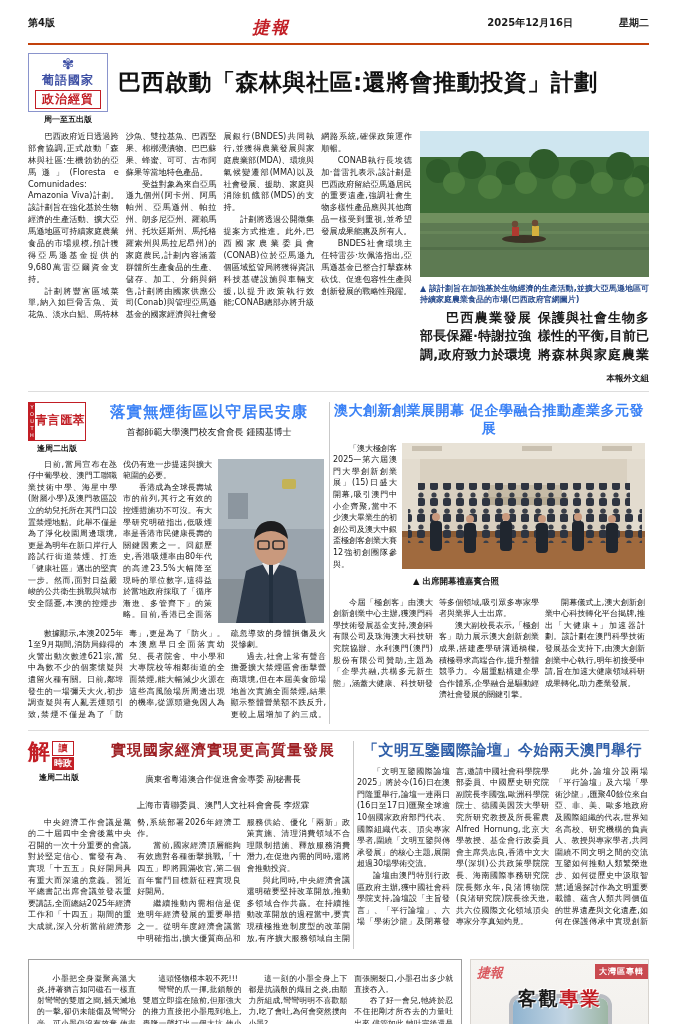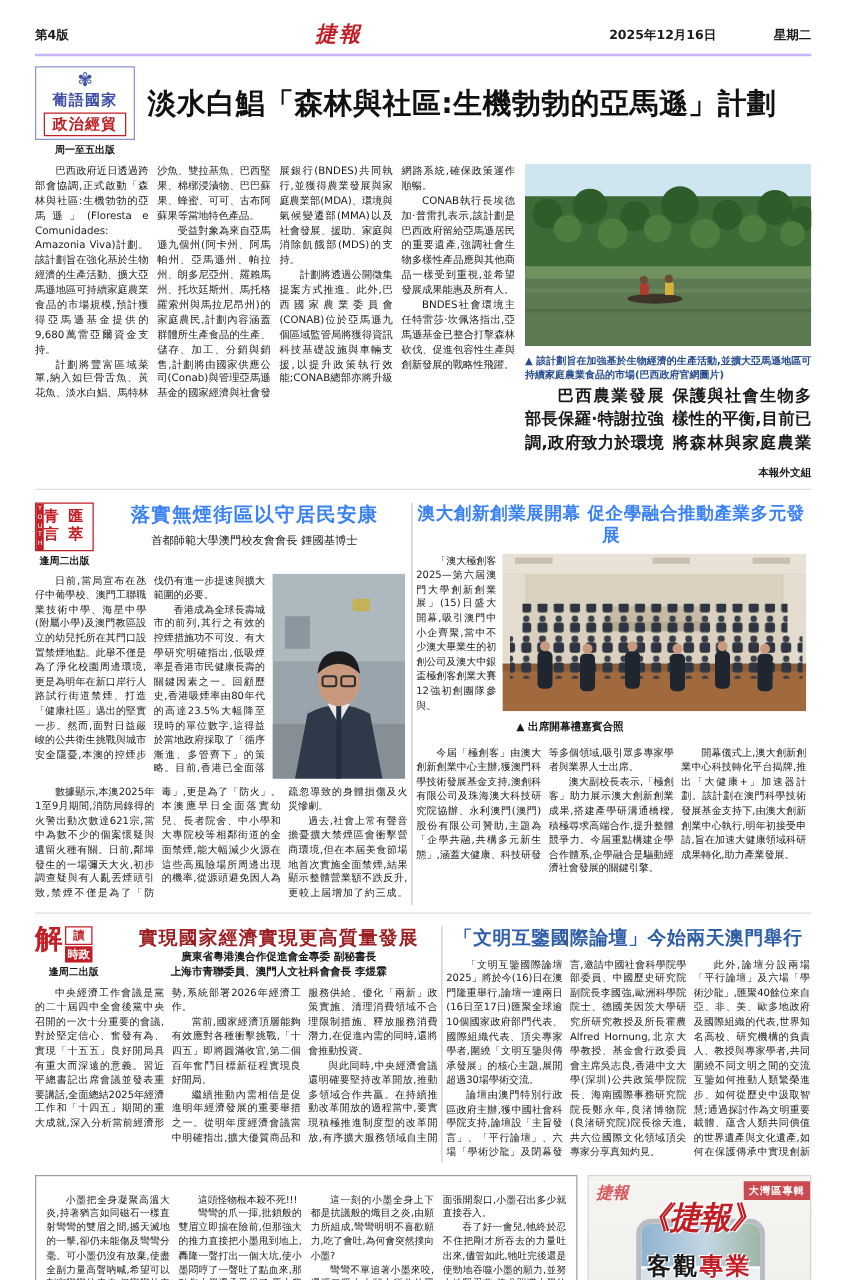--- a/index.html
+++ b/index.html
@@ -4,43 +4,43 @@
 <style>
   * { box-sizing: border-box; margin: 0; padding: 0; }
   html,body { background:#fff; }
   body {
     width: 677px; height: 1024px; margin: 0 auto; position: relative;
     font-family: "DejaVu Sans", sans-serif; color:#1a1a1a; overflow: hidden;
   }
   .page { padding: 16px 28px 0 28px; }
 
   
-  .phead { display:flex; align-items:center; justify-content:space-between;
-           border-bottom:2px solid #c4b5fd; padding-bottom:4px; }
+  .phead { display:flex; align-items:flex-start; justify-content:space-between;
+           border-bottom:2px solid #c2410c; padding-bottom:4px; }
   .phead .edition { font-size:10px; font-weight:bold; }
   .phead .masthead { font-size:17px; font-weight:bold; color:#c21e25;
            font-family:"DejaVu Serif", serif; font-style:italic; letter-spacing:2px; }
   .phead .dateblock { font-size:10px; font-weight:bold; display:flex; gap:46px; }
 
   
   .cols p, .colblock p { text-indent:2em; text-align:justify; line-height:1.45; }
   .vdiv { width:1px; background:#c9c9c9; margin:0 3px; }
   .hline { height:1px; background:#ddd; margin:6px 0; }
   .teal { color:#3b82f6; }
   .sig { font-weight:bold; text-align:right; font-size:8.5px; }
 
   
   .badge-pt { width:80px; border:1.5px solid #8a94cc; text-align:center; padding:3px 2px 2px; }
   .badge-pt .flower { color:#3f51a5; font-size:15px; line-height:1; }
   .badge-pt .l1 { color:#3f51a5; font-weight:bold; font-size:12px; letter-spacing:1px; }
   .badge-pt .l2 { color:#c21e25; font-weight:bold; font-size:12px; border:1px solid #c21e25;
                   margin:1px 4px 0; letter-spacing:1px; }
   .badge-sched { font-size:8px; font-weight:bold; text-align:center; margin-top:2px; }
 
-  .badge-youth { border:1.5px solid #c21e25; display:flex; width:47px; }
+  .badge-youth { border:1.5px solid #c21e25; display:flex; width:58px; }
   .badge-youth .strip { background:#c21e25; color:#fff; font-size:5px; writing-mode:vertical-rl;
                   text-orientation:upright; padding:1px 0; letter-spacing:1px; }
   .badge-youth .chars { flex:1; display:grid; grid-template-columns:1fr 1fr; place-items:center;
                   color:#c21e25; font-weight:bold; font-size:12px; line-height:1.15; padding:1px 0;}
 
   .badge-jd { display:flex; align-items:stretch; width:62px; }
   .badge-jd .big { color:#c21e25; font-size:22px; font-weight:bold; line-height:1; }
   .badge-jd .stack { display:flex; flex-direction:column; margin-left:2px; }
   .badge-jd .stack .t { color:#c21e25; border:1px solid #c21e25; font-size:9px; font-weight:bold;
                   padding:0 2px; text-align:center;}
@@ -78,21 +78,21 @@
   .m-right .pwrap { flex:1; }
   .m-right .caption { font-size:8.5px; font-weight:bold; margin-top:3px;margin-left:11px; }
   .m-right .bbot { columns:3; column-gap:6px; font-size:8px; height:106px; overflow:hidden; margin-top:4px; }
 
   
   .brow2 { display:flex; margin-top:10px; }
   .b-left { width:322px; }
   .b-left .hd { display:flex; gap:6px; align-items:flex-start; }
   .b-left .titles { flex:1; text-align:center; }
   .b-left h2 { font-size:15px; color:#9e2024; letter-spacing:1px; }
-  .b-left .sub { font-size:8.5px; font-weight:bold; margin-top:0; }
+  .b-left .sub { font-size:8.5px; font-weight:normal; margin-top:14px; }
   .b-left .cols3 { columns:3; column-gap:6px; font-size:8px; height:132px; overflow:hidden; margin-top:5px; }
 
   .b-right { width:291px; }
   .b-right h2 { font-size:15px; color:#2f5ea8; letter-spacing:0.5px; text-align:center; }
   .b-right .cols3 { columns:3; column-gap:6px; font-size:8px; height:164px; overflow:hidden; margin-top:6px; }
 
   
   .frow { display:flex; gap:8px; margin-top:10px; }
   .moji { width:434px; border:1px solid #9e9e9e; padding:7px 8px 5px; }
   .moji .hd { display:flex; align-items:flex-start; gap:8px; }
@@ -138,21 +138,21 @@
   <div class="a1">
     <div class="hrow">
       <div>
         <div class="badge-pt">
           <div class="flower">✾</div>
           <div class="l1">葡語國家</div>
           <div class="l2">政治經貿</div>
         </div>
         <div class="badge-sched">周一至五出版</div>
       </div>
-      <h1>淡水白鯧「森林與社區:生機勃勃的亞馬遜」計劃</h1>
+      <h1>巴西啟動「森林與社區:還將會推動投資」計劃</h1>
     </div>
     <div class="brow">
       <div class="cols4 cols">
           <p>巴西政府近日透過跨部會協調,正式啟動「森林與社區:生機勃勃的亞馬遜」(Floresta e Comunidades: Amazonia Viva)計劃。該計劃旨在強化基於生物經濟的生產活動、擴大亞馬遜地區可持續家庭農業食品的市場規模,預計獲得亞馬遜基金提供的9,680萬雷亞爾資金支持。</p>
           <p>計劃將豐富區域菜單,納入如巨骨舌魚、黃花魚、淡水白鯧、馬特林沙魚、雙拉基魚、巴西堅果、棉槨浸漬物、巴巴蘇果、蜂蜜、可可、古布阿蘇果等當地特色產品。</p>
           <p>受益對象為來自亞馬遜九個州(阿卡州、阿馬帕州、亞馬遜州、帕拉州、朗多尼亞州、羅賴馬州、托坎廷斯州、馬托格羅索州與馬拉尼昂州)的家庭農民,計劃內容涵蓋群體所生產食品的生產、儲存、加工、分銷與銷售,計劃將由國家供應公司(Conab)與管理亞馬遜基金的國家經濟與社會發展銀行(BNDES)共同執行,並獲得農業發展與家庭農業部(MDA)、環境與氣候變遷部(MMA)以及社會發展、援助、家庭與消除飢餓部(MDS)的支持。</p>
           <p>計劃將透過公開徵集提案方式推進。此外,巴西國家農業委員會(CONAB)位於亞馬遜九個區域監管局將獲得資訊科技基礎設施與車輛支援,以提升政策執行效能;CONAB總部亦將升級網路系統,確保政策運作順暢。</p>
           <p>CONAB執行長埃德加·普雷扎表示,該計劃是巴西政府留給亞馬遜居民的重要遺產,強調社會生物多樣性產品應與其他商品一樣受到重視,並希望發展成果能惠及所有人。</p>
           <p>BNDES社會環境主任特雷莎·坎佩洛指出,亞馬遜基金已整合打擊森林砍伐、促進包容性生產與創新發展的戰略性飛躍。</p>
         </div>
@@ -358,21 +358,20 @@
     </div>
 
     <div class="ad">
       <div class="ghost">捷報</div>
       <div class="region">大灣區專輯</div>
       <div class="phone">
         <div class="m1"></div>
           <div class="m2"></div>
       </div>
       <div class="inner">
-        <div class="logo">《捷報》</div>
         <div class="tag">
           <span>客觀</span><span class="r">專業</span>
         </div>
 
       </div>
     </div>
   </div>
 
 </div>
 

